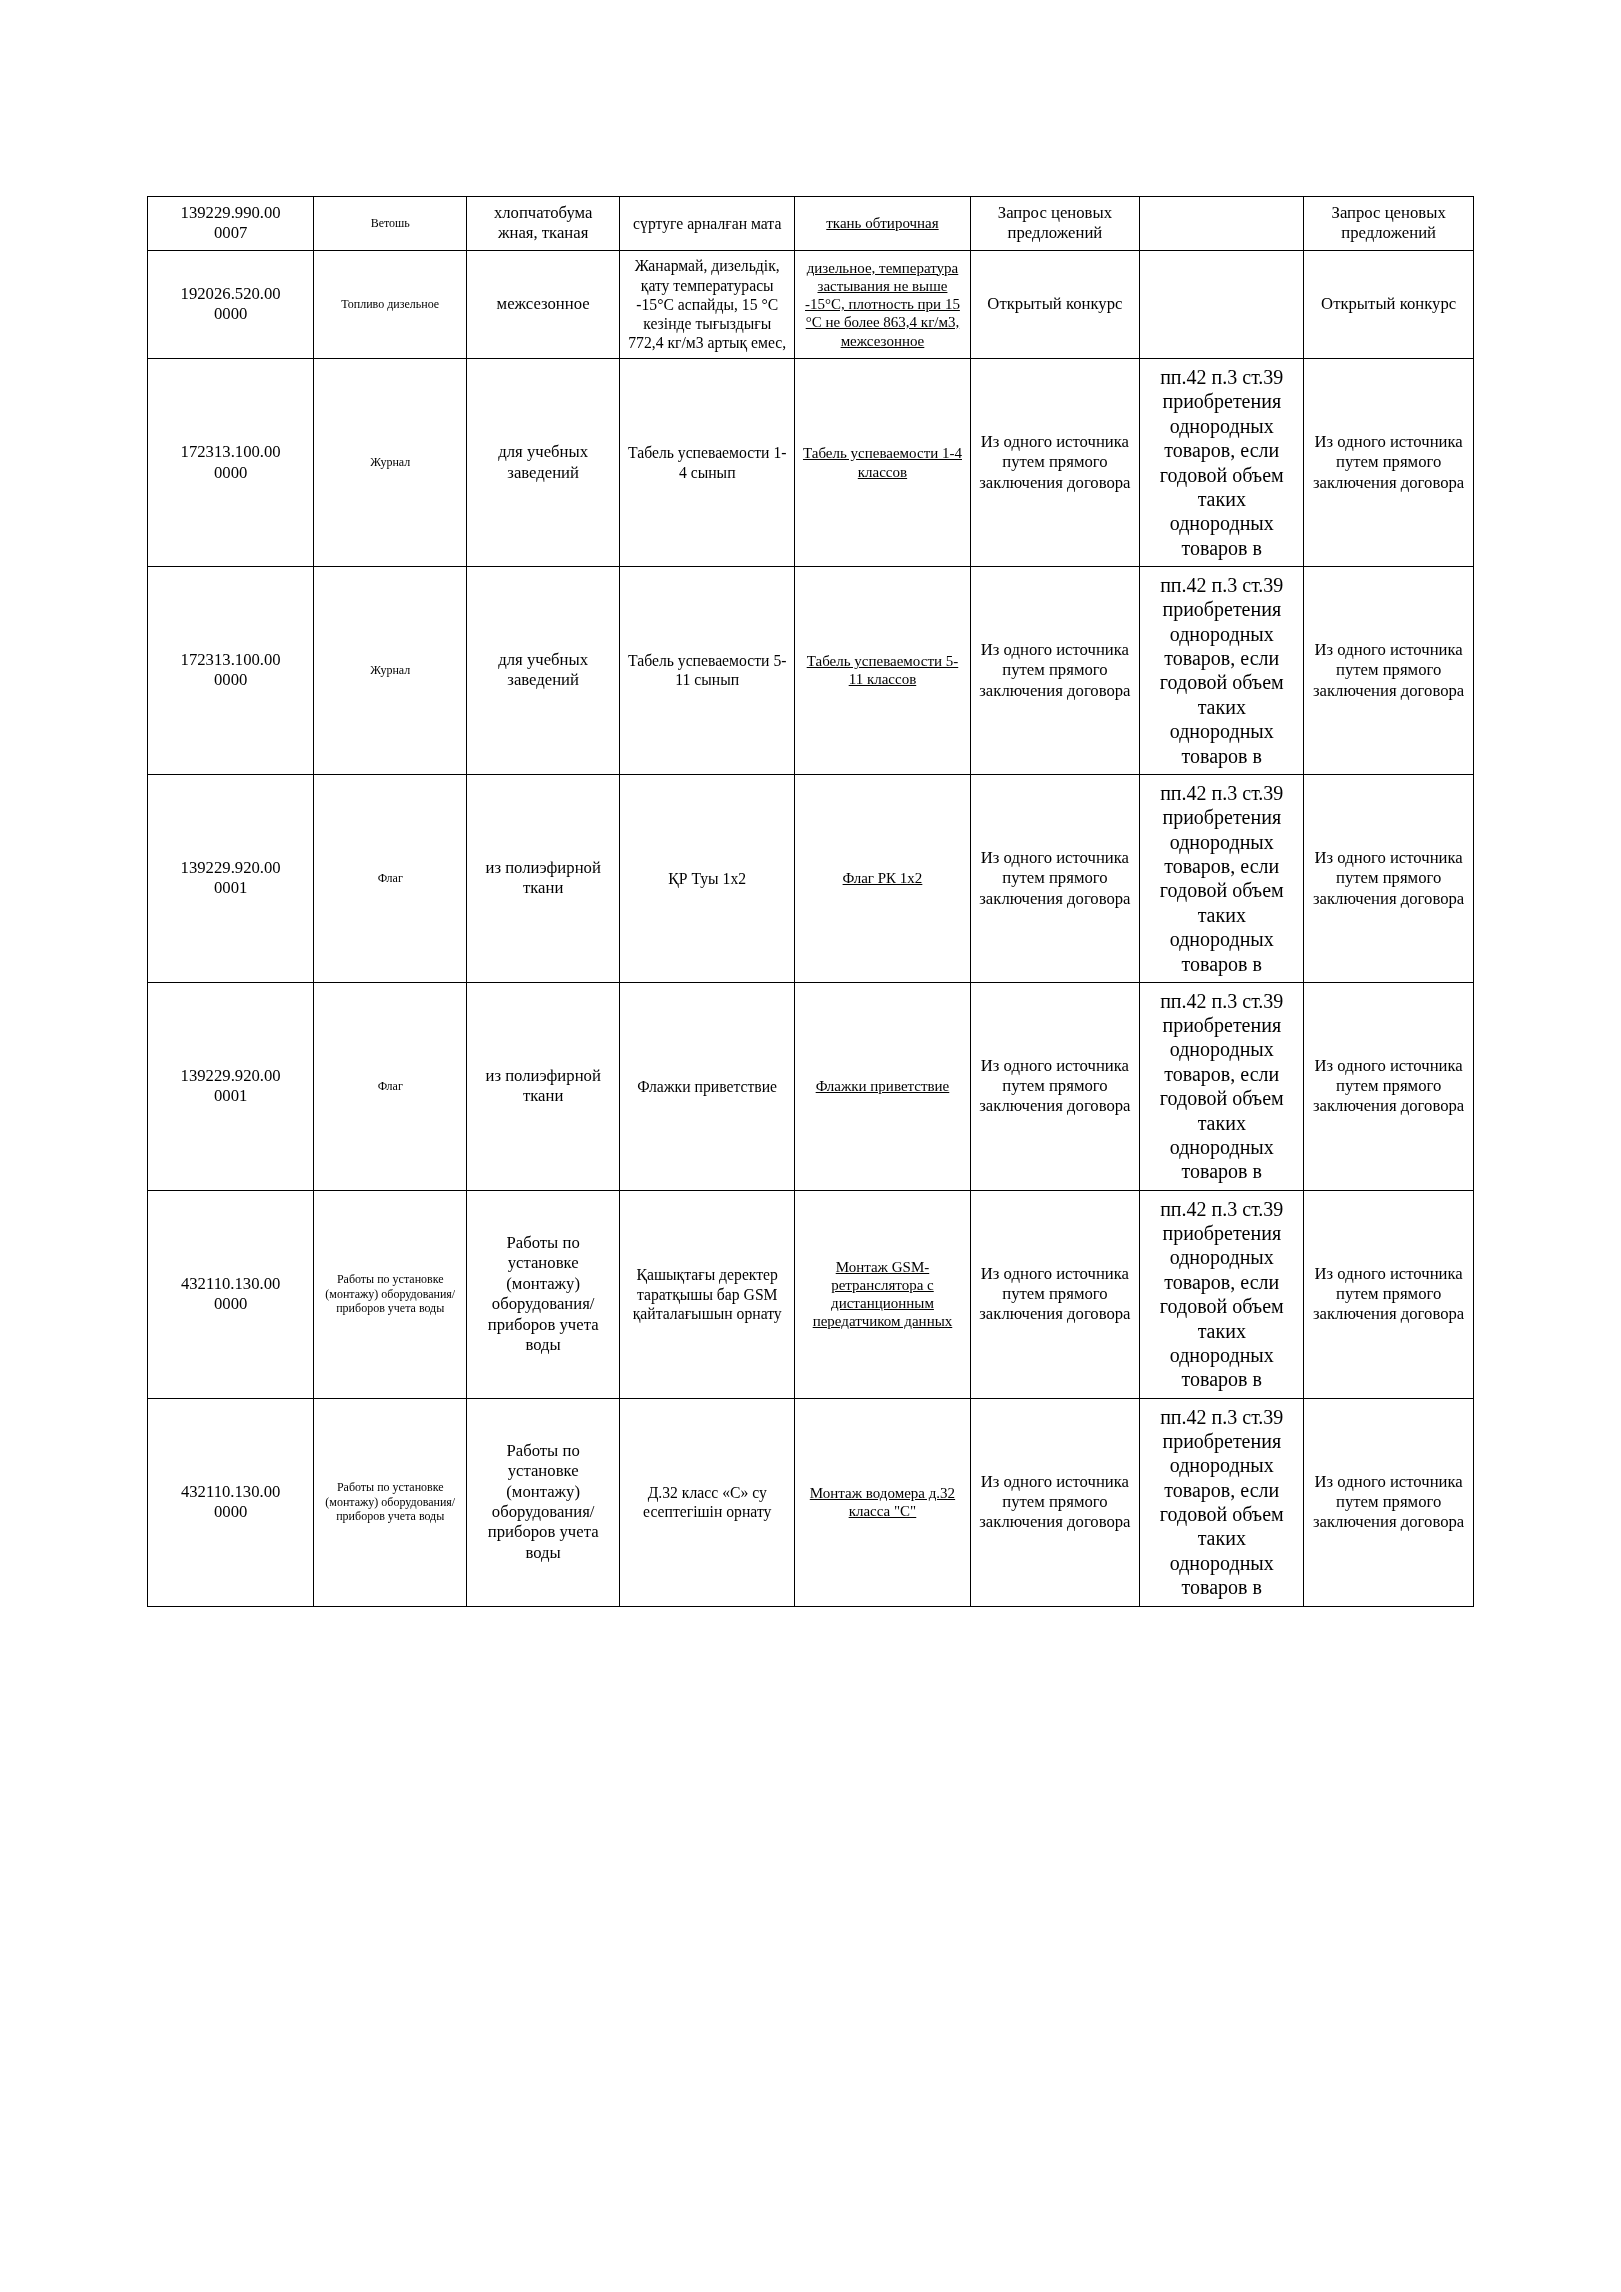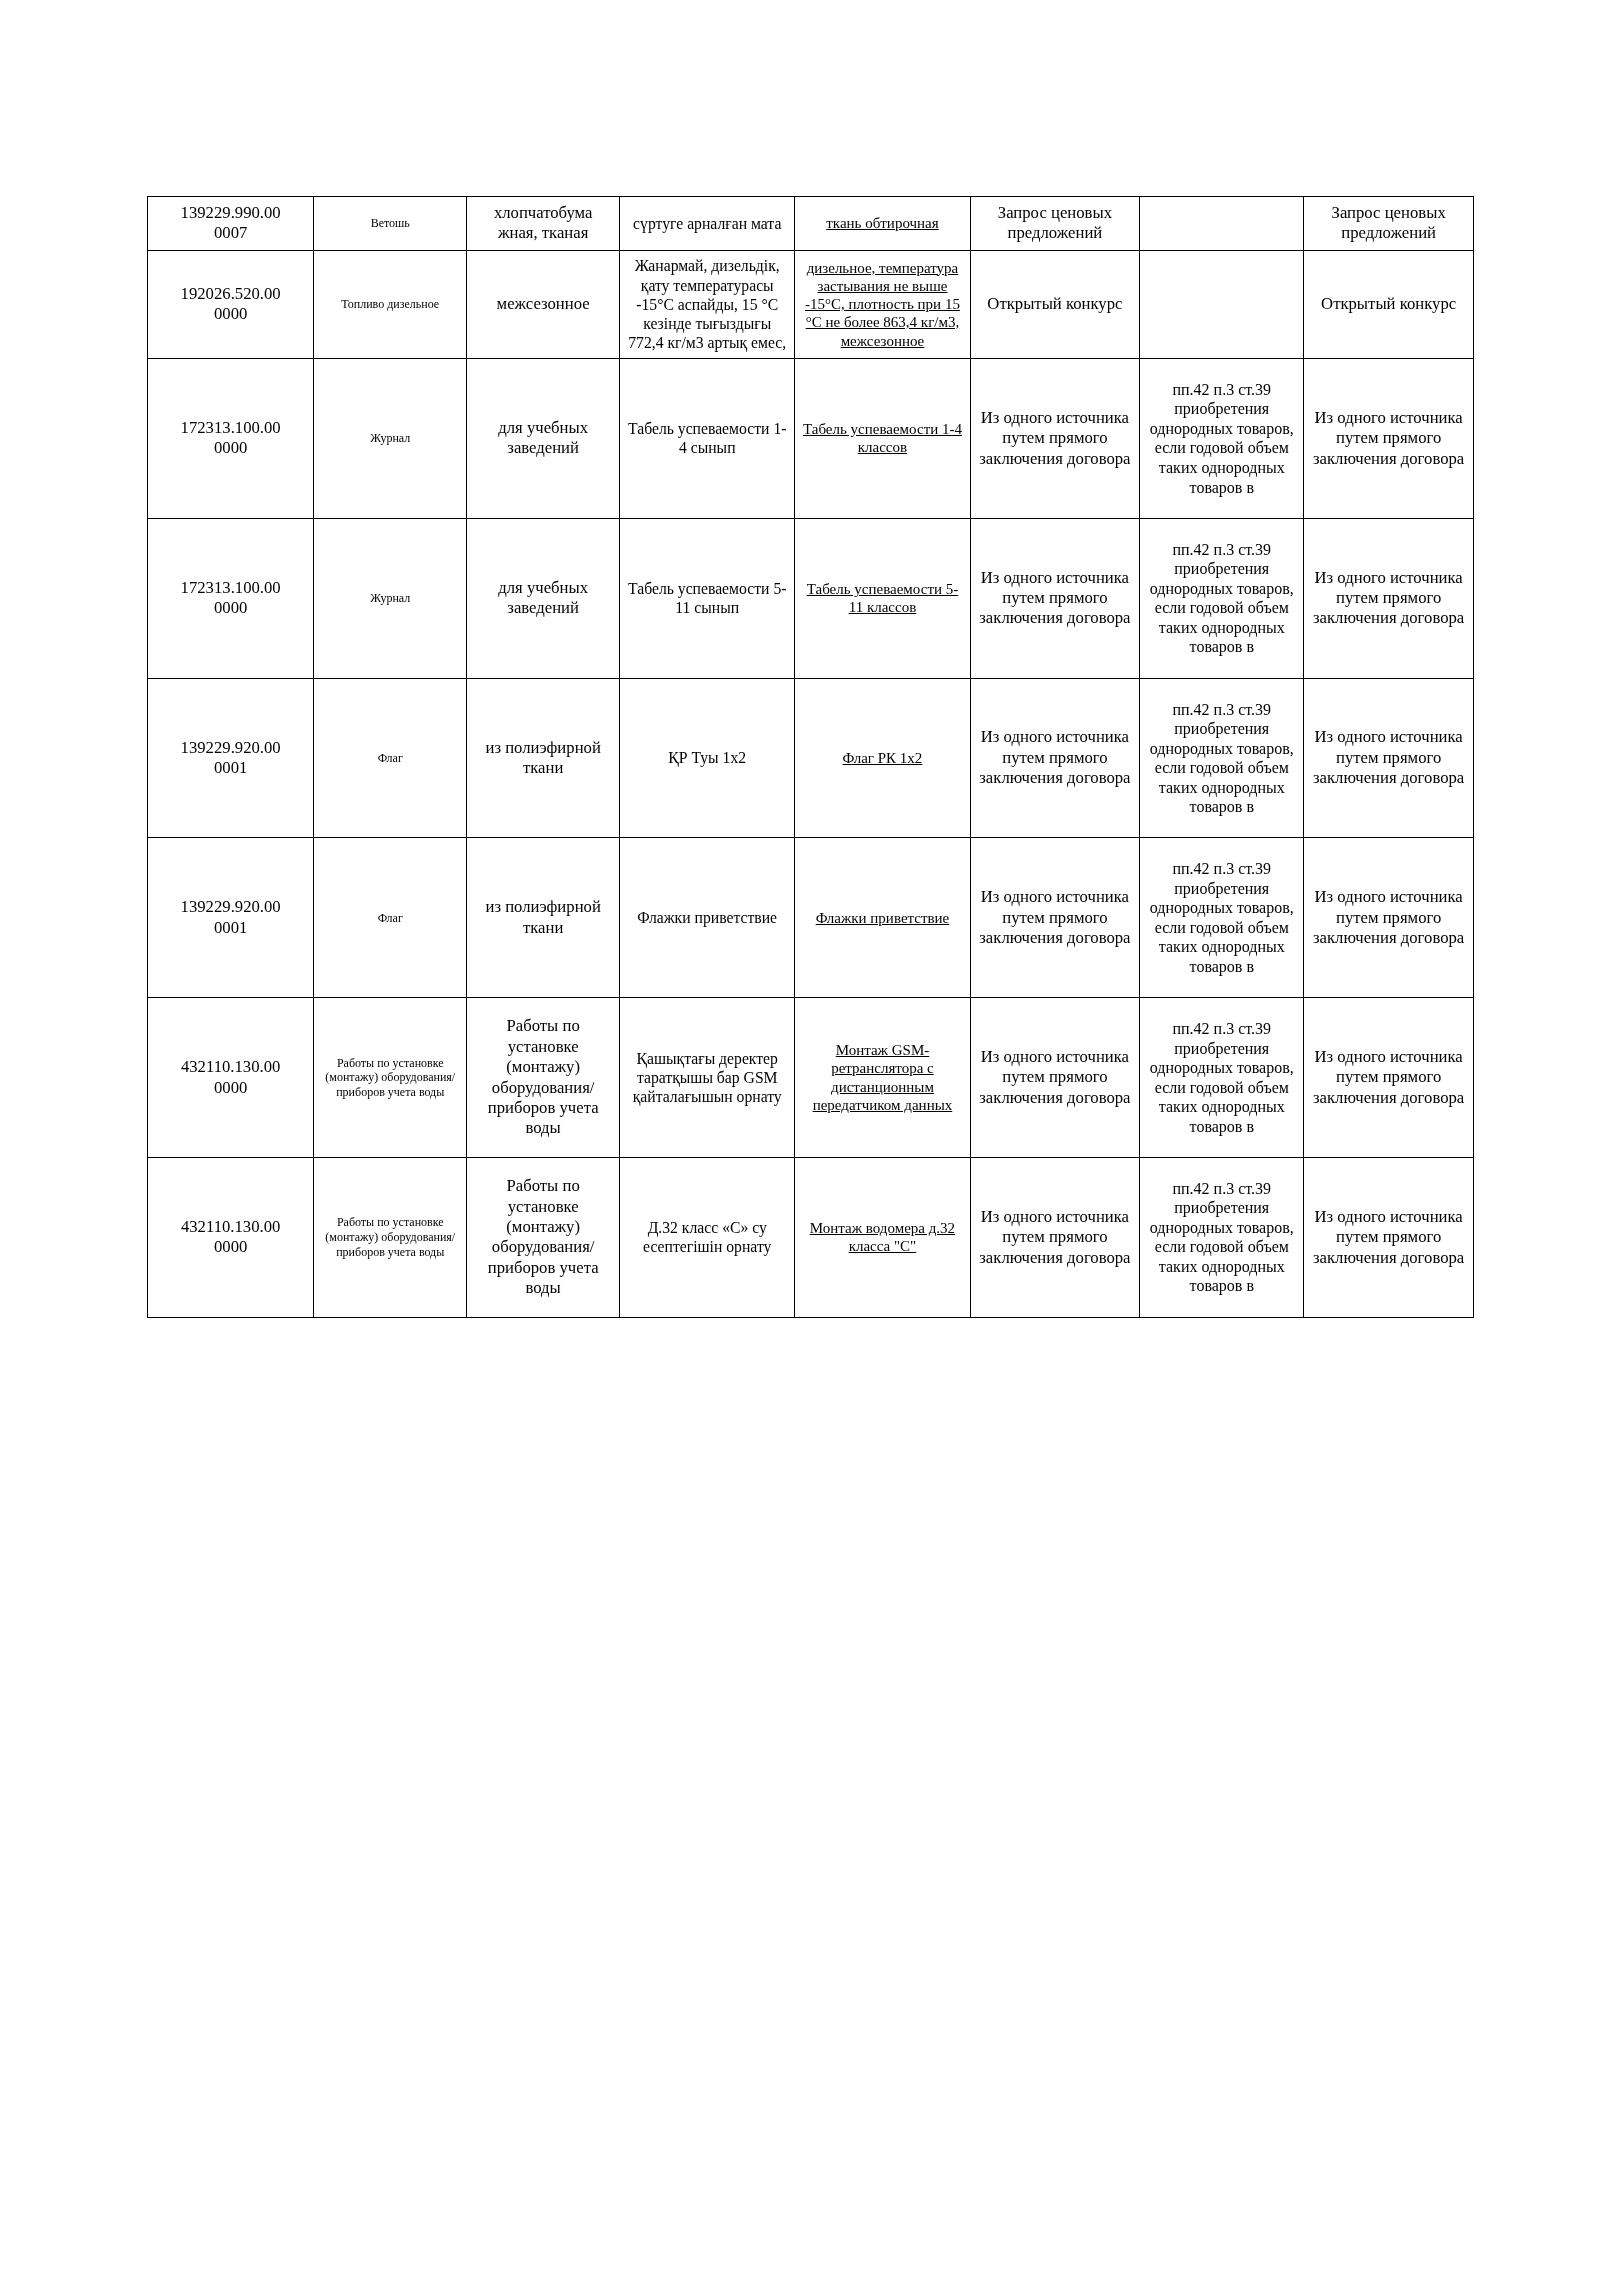--- a/index.html
+++ b/index.html
@@ -45,21 +45,21 @@
   col.c5 { width: 152px; }
   col.c6 { width: 147px; }
   col.c7 { width: 152px; }
 
   td.code      { font-size: 16.7px; }
   td.name      { font-size: 12px; }
   td.charkz    { font-size: 16.7px; margin-top: 16px; }
   td.descrkz   { font-size: 15.7px; }
   td.descrru   { font-size: 15px; text-decoration: underline; }
   td.method    { font-size: 16.7px; }
-  td.basis     { font-size: 16px; }
+  td.basis     { font-size: 20px; }
   td.methodru  { font-size: 16.7px; }
 
   .r-tall td { height: 147px; }
 </style>
 </head>
 <body>
 
 <div class="page">
   <table class="doc-table">
     <colgroup>

